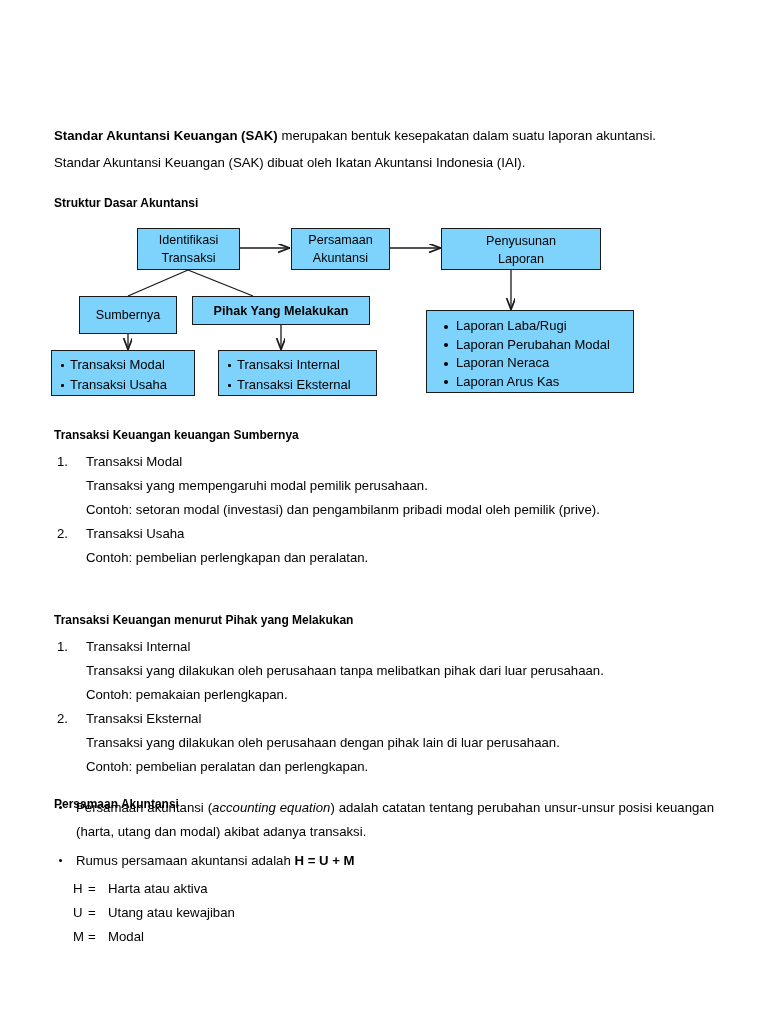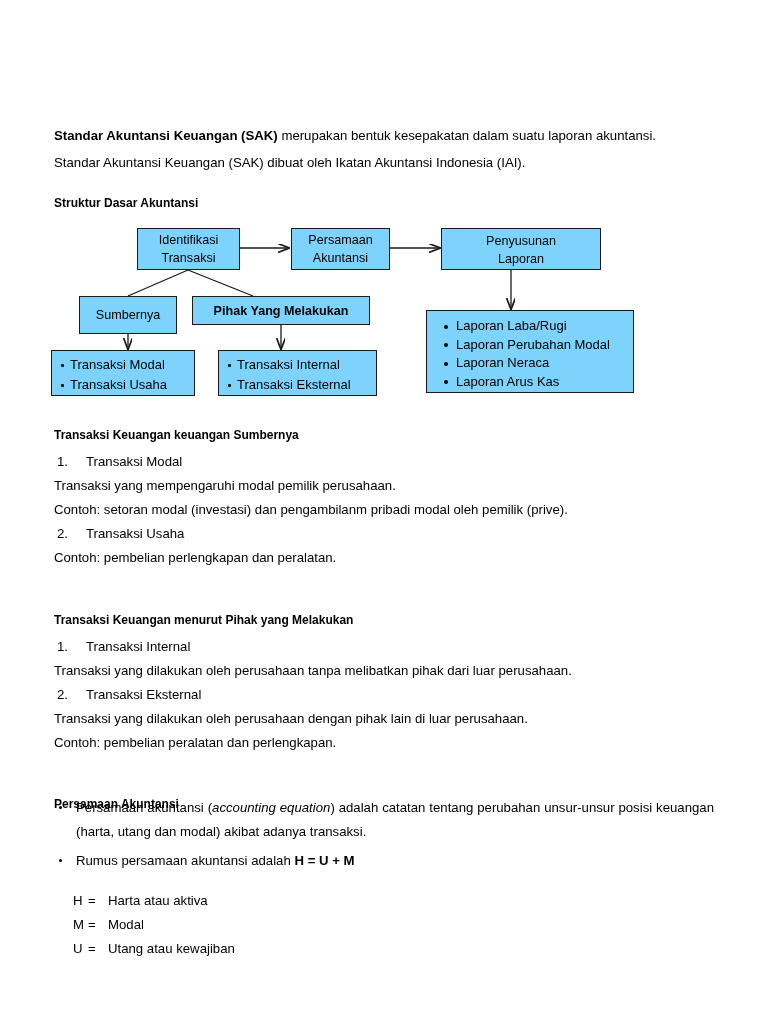--- a/index.html
+++ b/index.html
@@ -57,20 +57,21 @@
     line-height: 24px;
   }
   .num-marker {
     position: absolute;
     left: 3px;
     width: 26px;
     text-align: left;
   }
   .num-title { margin-left: 32px; }
   .num-sub {
+    margin-left: 32px;
     height: 24px;
     line-height: 24px;
   }
   
   .bullist {
     position: absolute;
     left: 54px;
     width: 660px;
     font-size: 13.2px;
   }
@@ -259,41 +260,42 @@
 
   <div class="section-head" style="top:613px;">Transaksi Keuangan menurut Pihak yang Melakukan</div>
 
   <div class="numlist" style="top:635px;">
     <div class="num-item">
       <div class="num-row">
         <span class="num-marker">1.</span>
         <span class="num-title">Transaksi Internal</span>
       </div>
       <div class="num-sub">Transaksi yang dilakukan oleh perusahaan tanpa melibatkan pihak dari luar perusahaan.</div>
+      <div class="num-sub">Contoh: pemakaian perlengkapan.</div>
     </div>
     <div class="num-item">
       <div class="num-row">
         <span class="num-marker">2.</span>
         <span class="num-title">Transaksi Eksternal</span>
       </div>
       <div class="num-sub">Transaksi yang dilakukan oleh perusahaan dengan pihak lain di luar perusahaan.</div>
       <div class="num-sub">Contoh: pembelian peralatan dan perlengkapan.</div>
     </div>
   </div>
 
   <div class="section-head" style="top:797px;">Persamaan Akuntansi</div>
 
   <div class="bullist" style="top:796px;">
     <div class="bul-item justify"><span>Persamaan akuntansi (</span><i>accounting equation</i><span>) adalah catatan tentang perubahan unsur-unsur posisi keuangan (harta, utang dan modal) akibat adanya transaksi.</span></div>
     <div class="bul-item" style="margin-top:5px;"><span>Rumus persamaan akuntansi adalah </span><b>H =  U + M</b></div>
 
-    <div class="eq-row" style="margin-top:16px;">
+    <div class="eq-row" style="margin-top:4px;">
       <span class="eq-sym">H</span><span class="eq-eq">=</span><span>Harta atau aktiva</span>
+    </div>
+    <div class="eq-row">
+      <span class="eq-sym">U</span><span class="eq-eq">=</span><span>Utang atau kewajiban</span>
     </div>
     <div class="eq-row">
       <span class="eq-sym">M</span><span class="eq-eq">=</span><span>Modal</span>
     </div>
-    <div class="eq-row">
-      <span class="eq-sym">U</span><span class="eq-eq">=</span><span>Utang atau kewajiban</span>
-    </div>
   </div>
 
 </div>
 
 </body></html>

